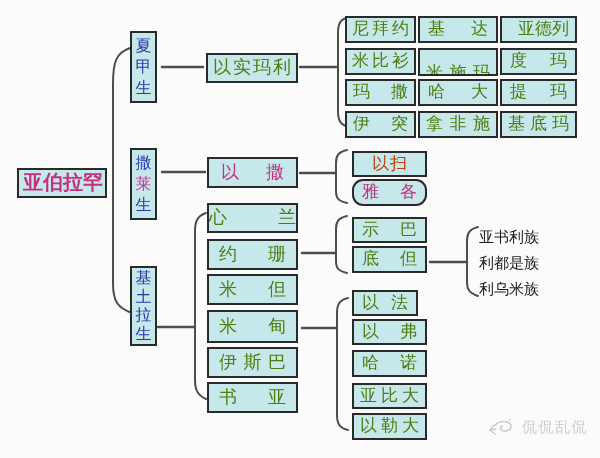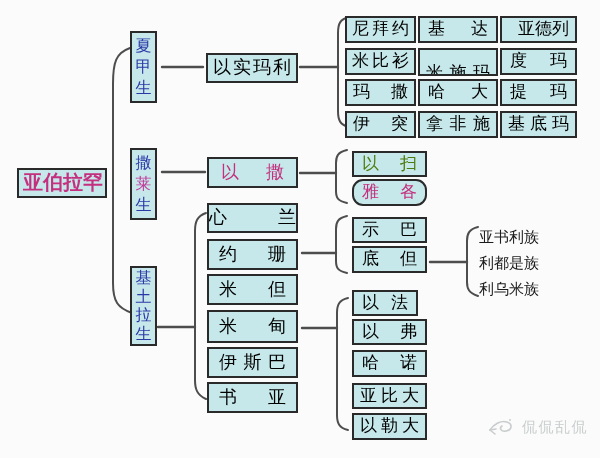--- a/index.html
+++ b/index.html
@@ -1,21 +1,21 @@
 <!DOCTYPE html>
 <html><head>
 <meta charset="utf-8">
 <style>
   html,body{margin:0;padding:0;background:#f3f3f3;}
   body{font-family:"Liberation Serif","DejaVu Serif",serif;}
   #canvas{position:relative;width:600px;height:458px;background:#fbfbfb;overflow:hidden;}
   svg.wires{position:absolute;left:0;top:0;pointer-events:none;}
   .box{
     position:absolute;box-sizing:border-box;
-    background:#c6e8ea;border:2px solid #2a2a2a;color:#000000;
+    background:#c6e8ea;border:2px solid #2a2a2a;color:#4d7c0f;
     text-align:justify;text-align-last:justify;overflow:hidden;
     white-space:nowrap;
   }
   .vbox{
     position:absolute;box-sizing:border-box;
     background:#c6e8ea;border:2px solid #2a2a2a;
     display:flex;flex-direction:column;align-items:center;justify-content:space-evenly;
     font-size:16px;color:#2b38a8;
   }
   .vbox span{display:block;line-height:1;}
@@ -74,21 +74,21 @@
   <div class="box" style="left:206px;top:53px;width:92px;height:30px;line-height:25px;padding:0 5px;font-size:18px;">以实玛利</div>
   <div class="box" style="left: 207px; top: 157px; width: 91px; height: 31px; line-height: 26px; padding: 0px 12px; font-size: 18px; color: rgb(196, 48, 127);">以撒</div>
 
   <div class="box" style="left:207px;top:203px;width:91px;height:30px;line-height:25px;padding:0 0;font-size:18px;">心兰</div>
   <div class="box" style="left:207px;top:239px;width:91px;height:31px;line-height:26px;padding:0 10px;font-size:18px;">约珊</div>
   <div class="box" style="left:207px;top:274px;width:91px;height:31px;line-height:26px;padding:0 10px;font-size:18px;">米但</div>
   <div class="box" style="left:207px;top:310px;width:91px;height:33px;line-height:28px;padding:0 10px;font-size:18px;">米甸</div>
   <div class="box" style="left:207px;top:347px;width:91px;height:31px;line-height:26px;padding:0 10px;font-size:18px;">伊斯巴</div>
   <div class="box" style="left:207px;top:382px;width:91px;height:31px;line-height:26px;padding:0 10px;font-size:18px;">书亚</div>
 
-  <div class="box" style="left: 352px; top: 151px; width: 75px; height: 26px; line-height: 21px; padding: 0px 8px; font-size: 17px; color: #4d7c0f;">以扫</div>
+  <div class="box" style="left: 352px; top: 151px; width: 75px; height: 26px; line-height: 21px; padding: 0px 18px; font-size: 17px; color: #c2410c;">以扫</div>
   <div class="box" style="left: 352px; top: 179px; width: 75px; height: 27px; line-height: 22px; padding: 0px 8px; font-size: 17px; color: rgb(196, 48, 127); border-radius: 11px;">雅各</div>
 
   <div class="box" style="left:352px;top:217px;width:75px;height:26px;line-height:21px;padding:0 8px;font-size:17px;">示巴</div>
   <div class="box" style="left:352px;top:246px;width:75px;height:27px;line-height:22px;padding:0 8px;font-size:17px;">底但</div>
 
   <div class="box" style="left:352px;top:290px;width:66px;height:26px;line-height:21px;padding:0 8px;font-size:17px;">以法</div>
   <div class="box" style="left:352px;top:319px;width:75px;height:26px;line-height:21px;padding:0 8px;font-size:17px;">以弗</div>
   <div class="box" style="left:352px;top:350px;width:75px;height:27px;line-height:22px;padding:0 8px;font-size:17px;">哈诺</div>
   <div class="box" style="left:352px;top:383px;width:75px;height:26px;line-height:21px;padding:0 6px;font-size:17px;">亚比大</div>
   <div class="box" style="left:352px;top:413px;width:75px;height:27px;line-height:22px;padding:0 6px;font-size:17px;">以勒大</div>

